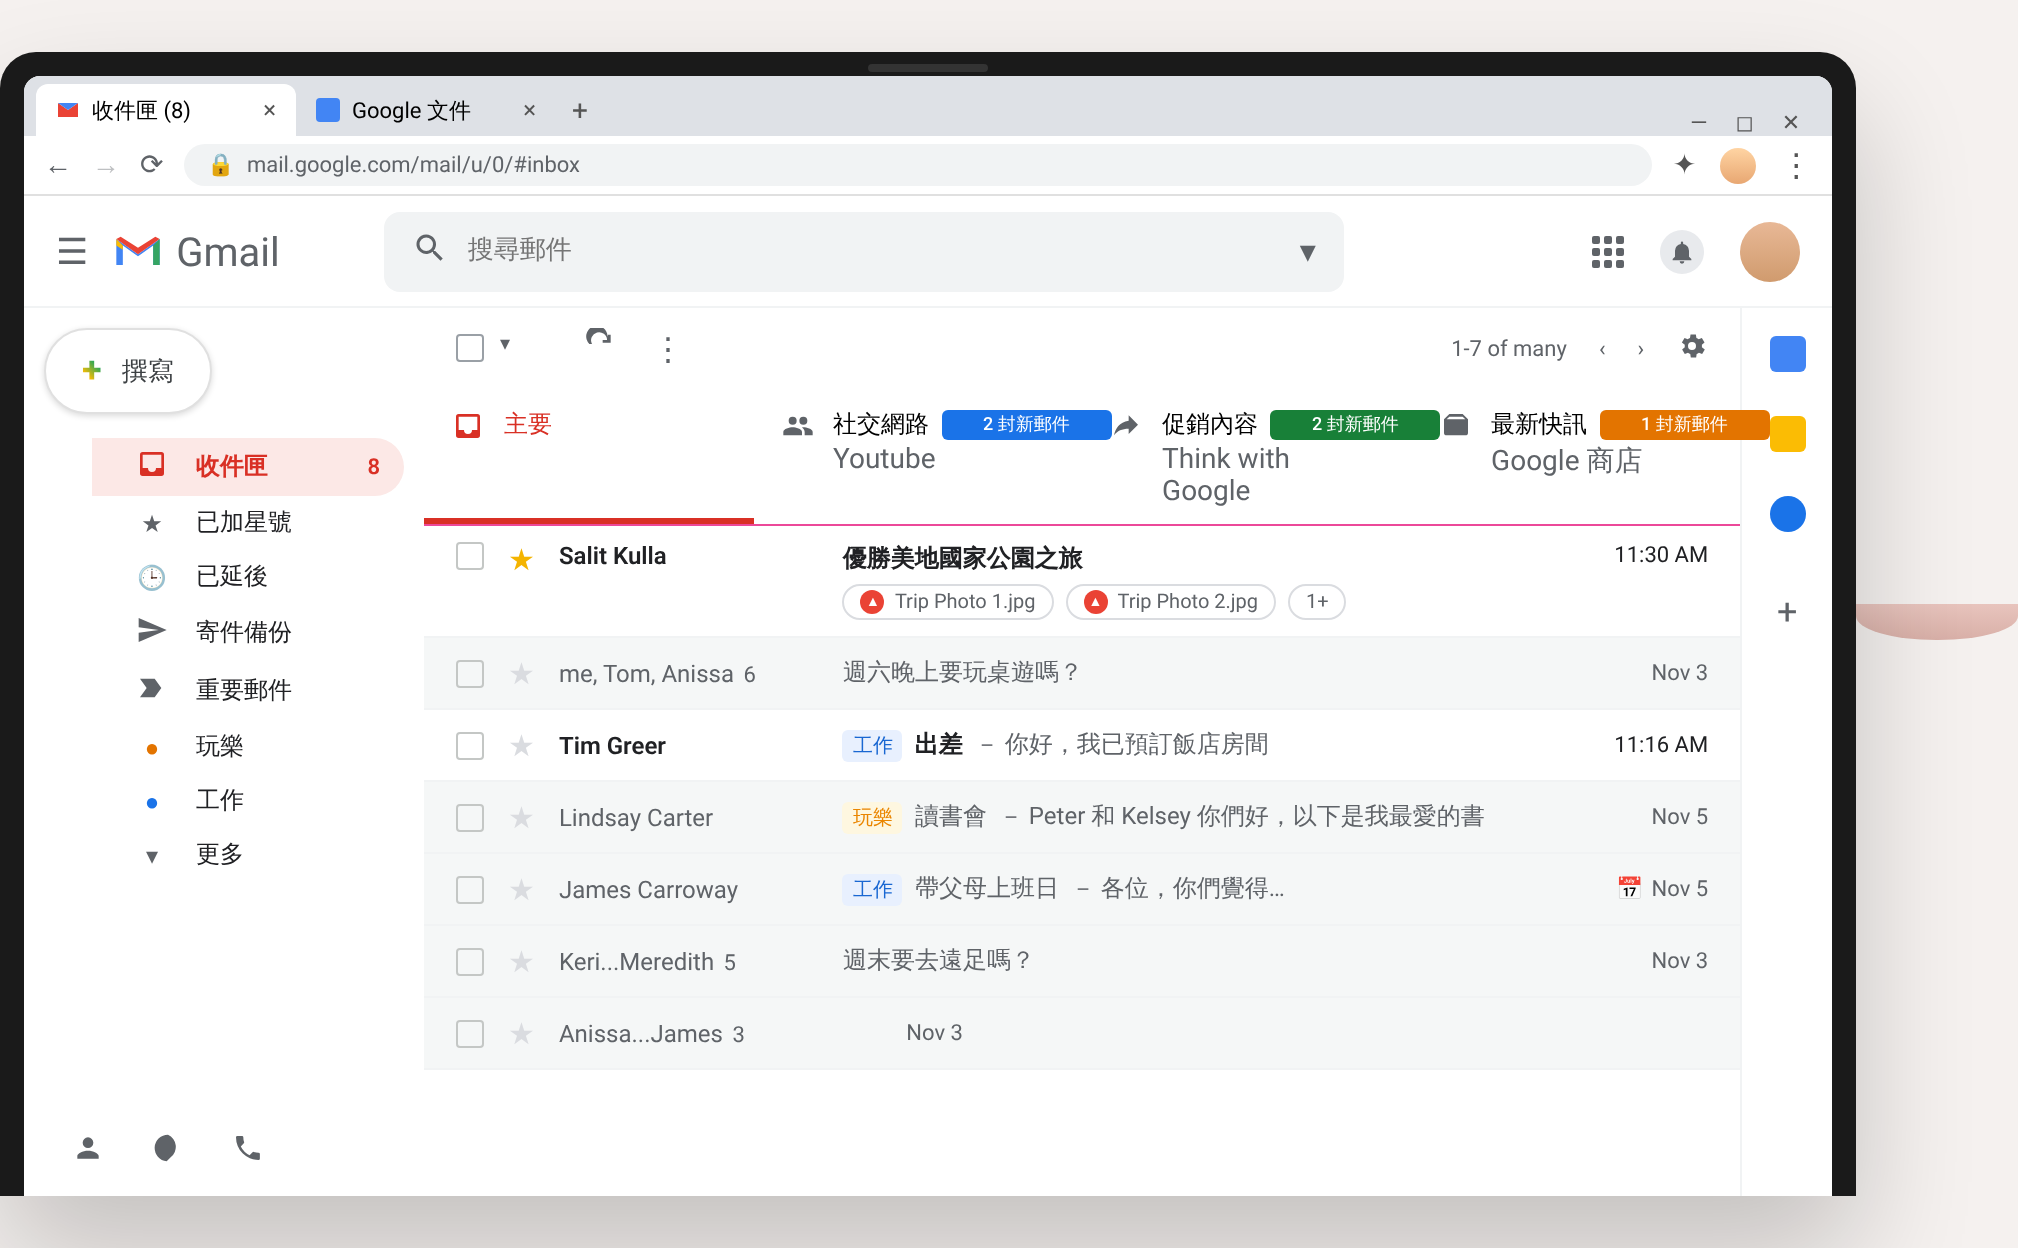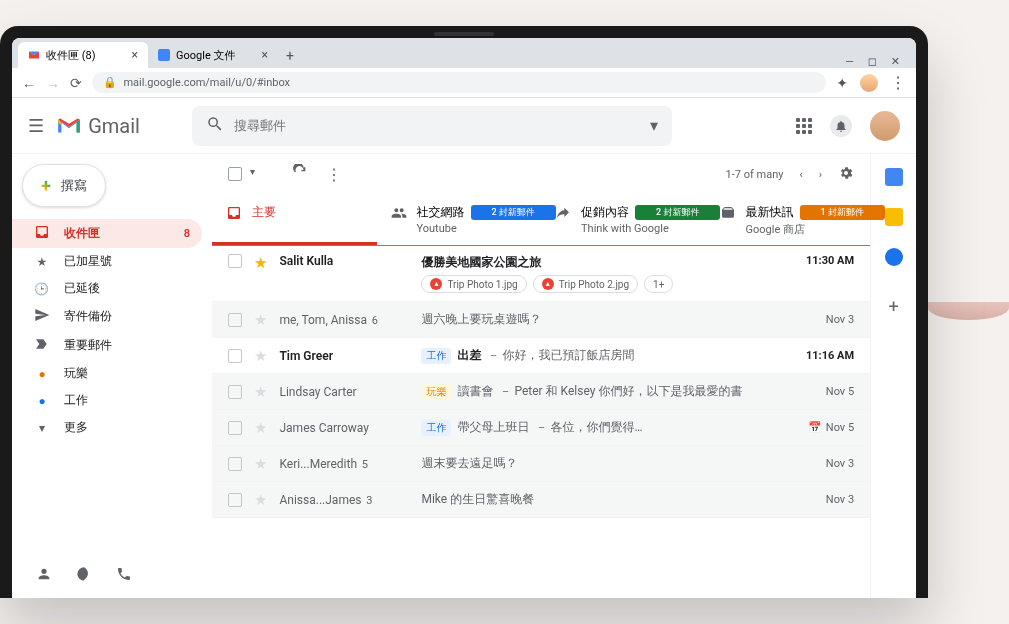--- a/index.html
+++ b/index.html
@@ -34,42 +34,42 @@
 .apps-grid { display:grid; grid-template-columns:repeat(3,4px); grid-template-rows:repeat(3,4px); gap:2px;}
 .apps-grid i { background:#5f6368; border-radius:1px;}
 .bell { width:22px; height:22px; border-radius:50%; background:#e8eaed; display:flex; align-items:center; justify-content:center; color:#5f6368; font-size:12px;}
 .avatar-lg { width:30px; height:30px; border-radius:50%; background:linear-gradient(#e8b896,#d09b6e);}
 
 
 .g-body { flex:1; display:flex; overflow:hidden;}
 .sidebar { width:200px; padding-top:10px; display:flex; flex-direction:column;}
 .compose { margin:0 0 12px 10px; display:inline-flex; align-items:center; gap:10px; background:#fff; border:1px solid #e0e0e0; box-shadow:0 1px 3px rgba(0,0,0,.15); border-radius:22px; padding:10px 18px; font-size:13px; color:#3c4043; width:fit-content; cursor:pointer;}
 .compose .plus { font-size:18px; font-weight:bold; background:linear-gradient(45deg,#ea4335,#fbbc04,#34a853,#4285f4); -webkit-background-clip:text; color:transparent;}
-.nav-item { display:flex; align-items:center; gap:14px; padding:5px 12px 5px 22px; font-size:12px; color:#202124; border-radius:0 16px 16px 0; cursor:pointer; margin-right:10px;}
+.nav-item { display:flex; align-items:center; gap:14px; padding:5px 12px 5px 22px; font-size:12px; color:#202124; border-radius:0 16px 16px 0; cursor:pointer; margin-right:10px;margin-left:34px;}
 .nav-item.active { background:#fce8e6; color:#d93025; font-weight:600;}
 .nav-item .ico { width:16px; text-align:center; color:#5f6368;}
 .nav-item.active .ico { color:#d93025;}
 .nav-item .cnt { margin-left:auto; font-size:11px;}
 .nav-item.active .cnt { color:#d93025;}
 .sidebar-footer { margin-top:auto; display:flex; gap:24px; padding:12px 24px; color:#5f6368;}
 
 .main { flex:1; display:flex; flex-direction:column; border-left:0;}
 .toolbar { display:flex; align-items:center; padding:10px 16px; gap:18px; color:#5f6368;}
 .tb-check { width:14px; height:14px; border:1.5px solid #9aa0a6; border-radius:2px; position:relative;}
 .tb-check::after { content:"▾"; position:absolute; right:-14px; top:-2px; font-size:10px; color:#5f6368;}
 .tb-right { margin-left:auto; display:flex; align-items:center; gap:16px; font-size:11px;}
 
 .cat-tabs { display:flex; border-bottom:1px solid #ec4899;}
 .cat-tab { flex:1; display:flex; align-items:flex-start; gap:10px; padding:10px 14px 8px; cursor:pointer; position:relative; min-width:0;}
 .cat-tab.active { color:#d93025;}
 .cat-tab.active::after { content:""; position:absolute; bottom:0; left:0; right:0; height:3px; background:#d93025;}
 .cat-ico { font-size:14px; margin-top:1px;}
 .cat-txt { display:flex; flex-direction:column; gap:1px; min-width:0;}
 .cat-title { font-size:12px; font-weight:500; display:flex; align-items:center; gap:6px; white-space:nowrap;}
-.cat-sub { font-size:11px; color:#5f6368;}
+.cat-sub { font-size:14px; color:#5f6368;}
 .badge { font-size:9px; padding:1px 21px; border-radius:3px; color:#fff; font-weight:500;}
 .badge.blue{background:#1a73e8;} .badge.green{background:#188038;} .badge.orange{background:#e37400;}
 
 .mail-list { flex:1; overflow-y:auto;}
 .mail-row { display:flex; align-items:center; padding:0 16px; height:36px; border-bottom:1px solid #f1f3f4; font-size:12px; cursor:pointer; gap:12px;}
 .mail-row.unread { background:#fff;}
 .mail-row.read { background:#f5f7f7;}
 .mail-row.first { height:56px; align-items:flex-start; padding-top:8px;}
 .row-check { width:14px; height:14px; border:1.5px solid #c4c7c5; border-radius:2px; flex-shrink:0;}
 .star { color:#dadce0; font-size:15px; flex-shrink:0;}
@@ -83,21 +83,21 @@
 .tag { font-size:10px; padding:1px 5px; border-radius:3px; flex-shrink:0;}
 .tag.work { background:#e8f0fe; color:#1967d2;}
 .tag.play { background:#fef7e0; color:#ea8600;}
 .subj { font-weight:700; color:#202124;}
 .mail-row.read .subj { font-weight:400; color:#5f6368;}
 .snippet { color:#5f6368; font-weight:400;}
 .attachments { display:flex; gap:6px;}
 .attach { display:inline-flex; align-items:center; gap:5px; border:1px solid #dadce0; border-radius:12px; padding:2px 8px; font-size:10px; color:#5f6368;}
 .attach .dot { width:12px; height:12px; border-radius:50%; background:#ea4335; display:flex; align-items:center; justify-content:center; color:#fff; font-size:7px;}
 .date { width:60px; text-align:right; flex-shrink:0; font-size:11px; color:#5f6368;}
-.mail-row.unread .date { font-weight:700; color:#202124;}
+.mail-row.unread .date { font-weight:400; color:#202124;}
 .date-ico { margin-right:4px; color:#5f6368;}
 
 .side-panel { width:46px; background:#fff; border-left:1px solid #f1f3f4; display:flex; flex-direction:column; align-items:center; padding-top:14px; gap:22px;}
 .sp-ico { width:18px; height:18px; border-radius:3px; cursor:pointer;}
 .sp-cal { background:#4285f4;}
 .sp-keep { background:#fbbc04;}
 .sp-tasks { background:#1a73e8; border-radius:50%;}
 .sp-plus { color:#5f6368; font-size:18px; margin-top:8px;}
 </style>
 </head>
@@ -388,25 +388,20 @@
                 <div class="subj-line">
                   <span class="subj">週末要去遠足嗎？</span>
                 </div>
               </div>
     <div class="date">Nov 3</div>
             </div>
             <div class="mail-row read">
               <div class="row-check"></div>
     <span class="star ">★</span>
     <div class="sender">Anissa...James<span class="thread-cnt"> 3</span></div>
-    <div class="subj-area">
-                <div class="subj-line">
-                  <span class="subj">Mike 的生日驚喜晚餐</span>
-                </div>
-              </div>
     <div class="date">Nov 3</div>
             </div>
           </div>
 </div>
 
 <div class="side-panel">
   <div class="sp-ico sp-cal"></div>
   <div class="sp-ico sp-keep"></div>
   <div class="sp-ico sp-tasks"></div>
   <div class="sp-plus">+</div>

